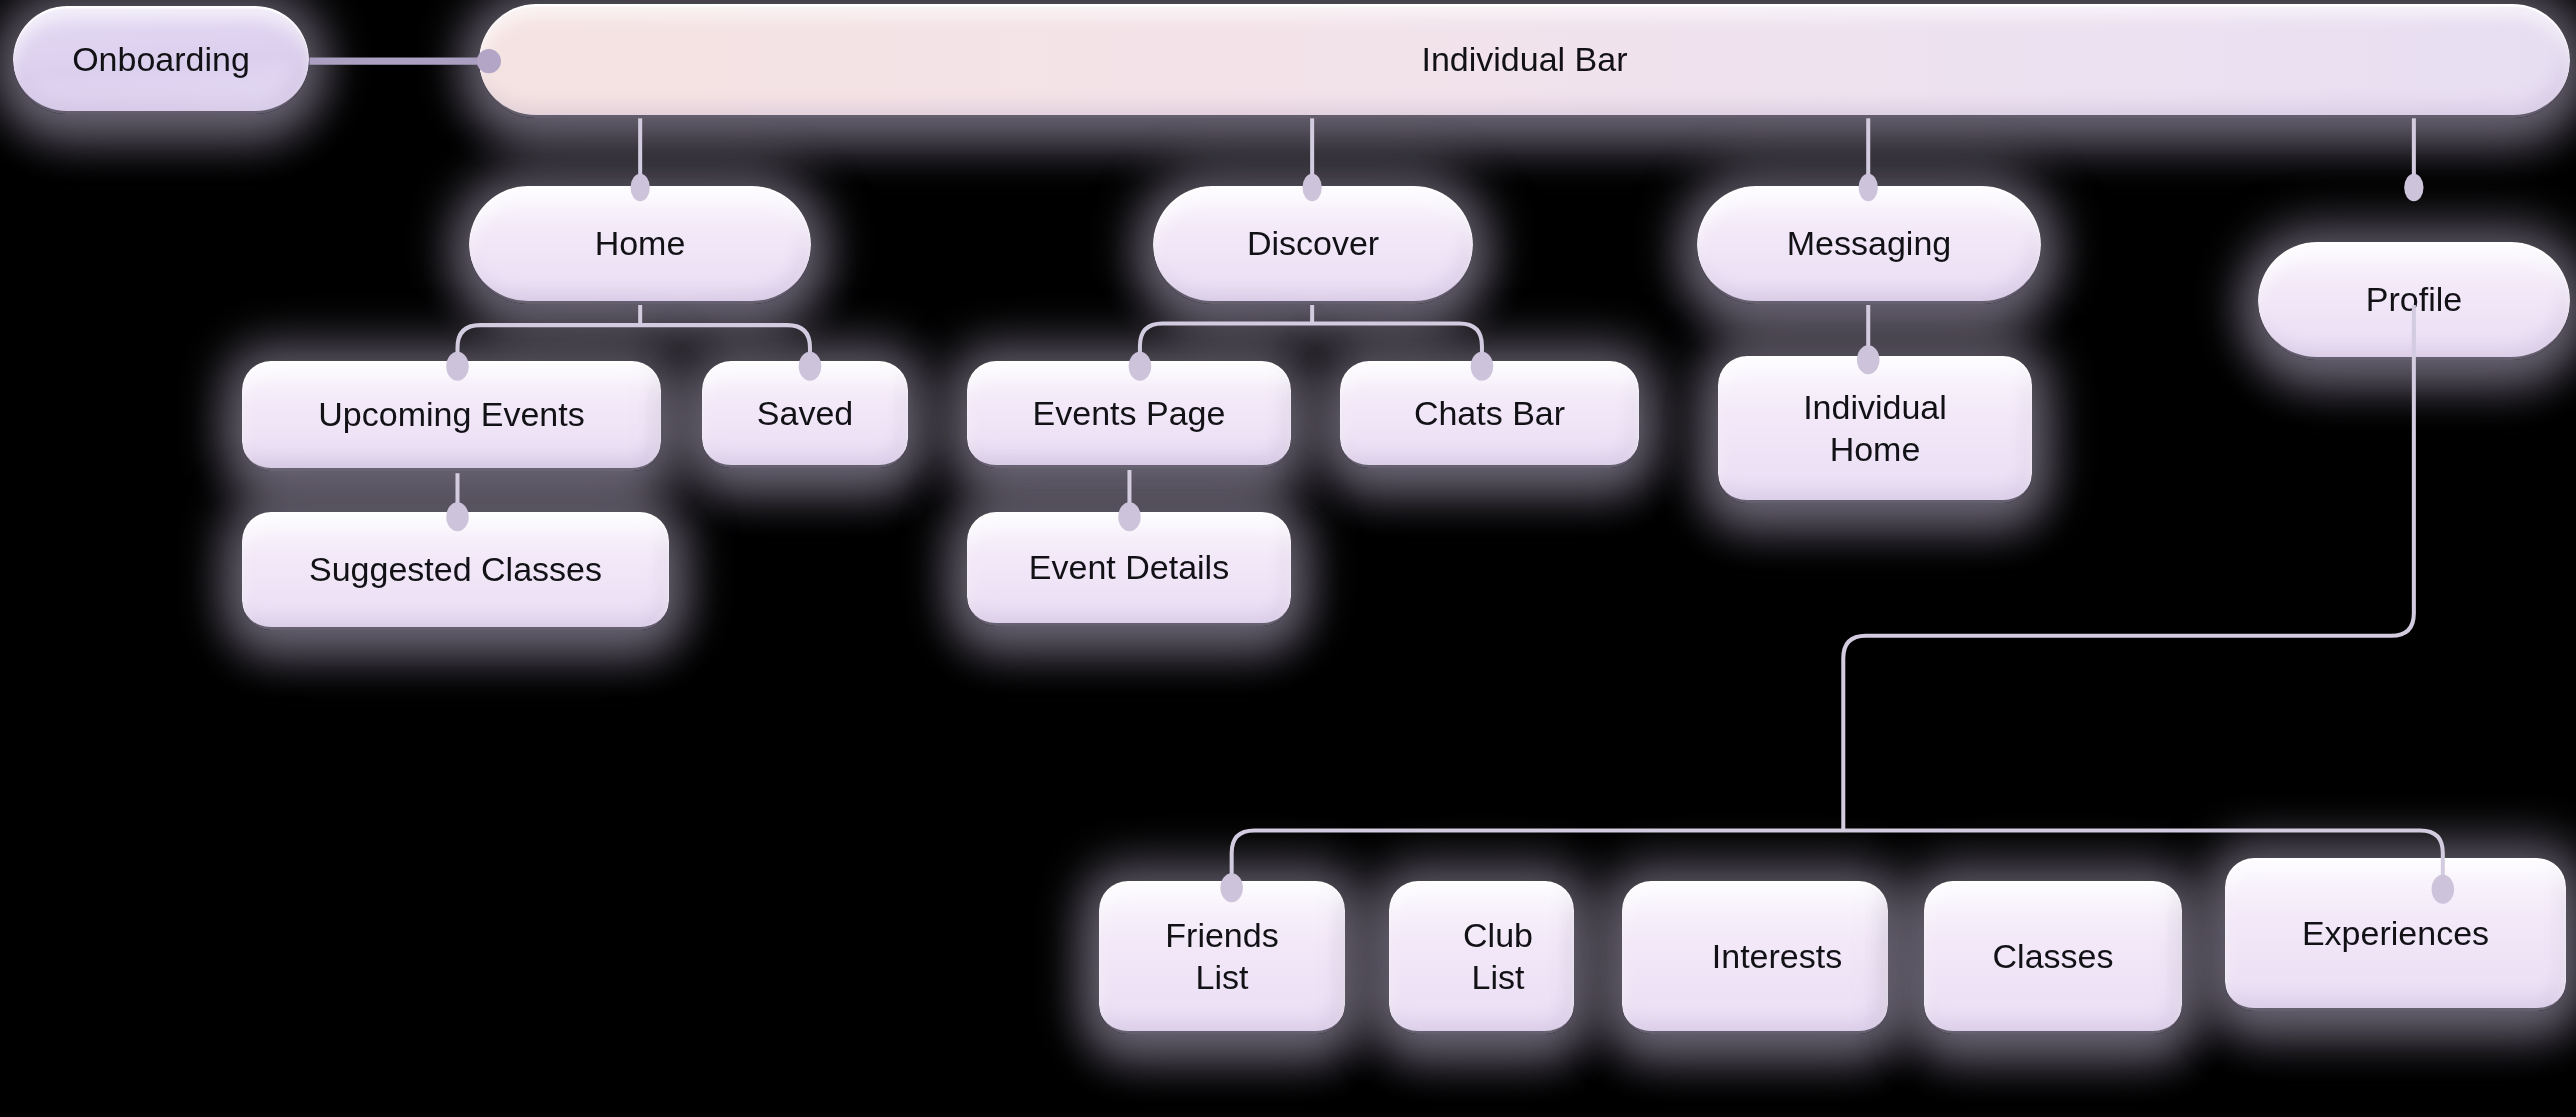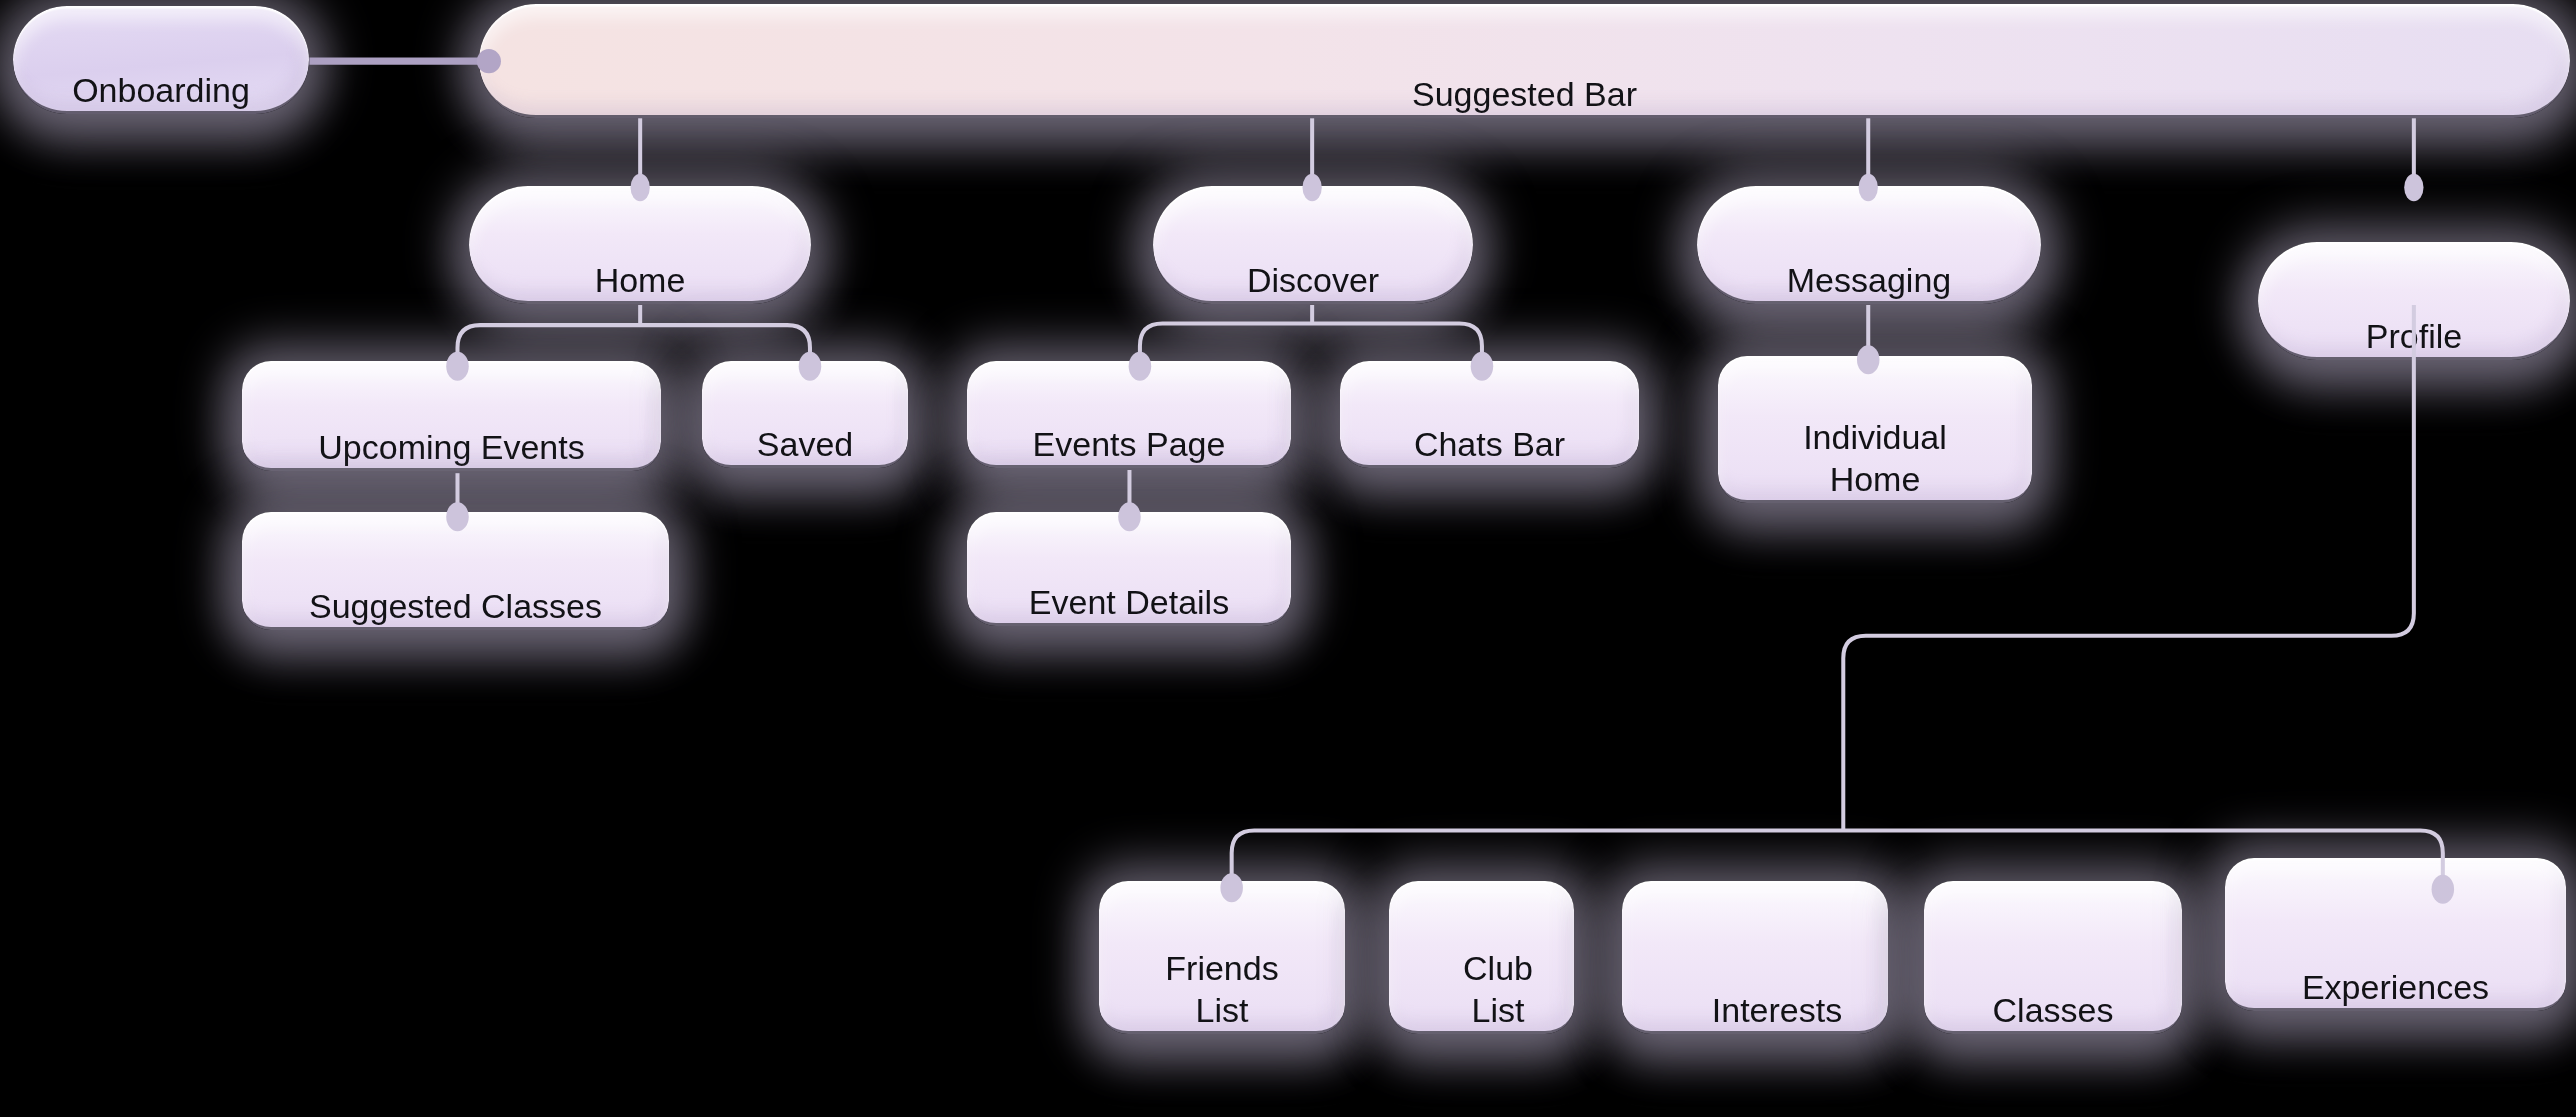--- a/index.html
+++ b/index.html
@@ -6,21 +6,21 @@
   #stage{
     position:relative;
     width:2576px;height:1117px;
     background:#000;
     overflow:hidden;
     font-family:"Liberation Sans", sans-serif;
   }
   
   .node{
     position:absolute;
-    display:flex;align-items:flex-end;justify-content:center;
+    display:flex;align-items:center;justify-content:center;
     text-align:center;
     color:#121216;
     font-size:34px;
     line-height:1.24;
     background:linear-gradient(180deg,#fcfafe 0%,#f2e8f8 42%,#eadef4 100%);
     border-bottom:3.2px solid rgba(84,79,95,.9);
     box-shadow:
       inset 0 2.4px 1.6px rgba(255,255,255,.95),
       inset 0 13px 16px rgba(255,255,255,.6),
       inset -6.4px -9.7px 16px rgba(158,138,184,.20),
@@ -111,21 +111,21 @@
     <path class="edge" d="M1530 1098 V1060 Q1530 1032 1558 1032 H3007 Q3035 1032 3035 1060 V1100"></path>
     <ellipse class="dot" cx="1530" cy="1103" rx="14" ry="18"></ellipse>
     <ellipse class="dot" cx="3035" cy="1105" rx="14" ry="18"></ellipse>
   </svg>
 
   <div class="node node-onboarding">
     <span class="label">Onboarding</span>
   </div>
 
   <div class="node node-navbar">
-    <span class="label">Suggested Bar</span>
+    <span class="label">Individual Bar</span>
   </div>
 
   <div class="node pill node-home">
     <span class="label">Home</span>
   </div>
 
   <div class="node pill node-discover">
     <span class="label">Discover</span>
   </div>
 

